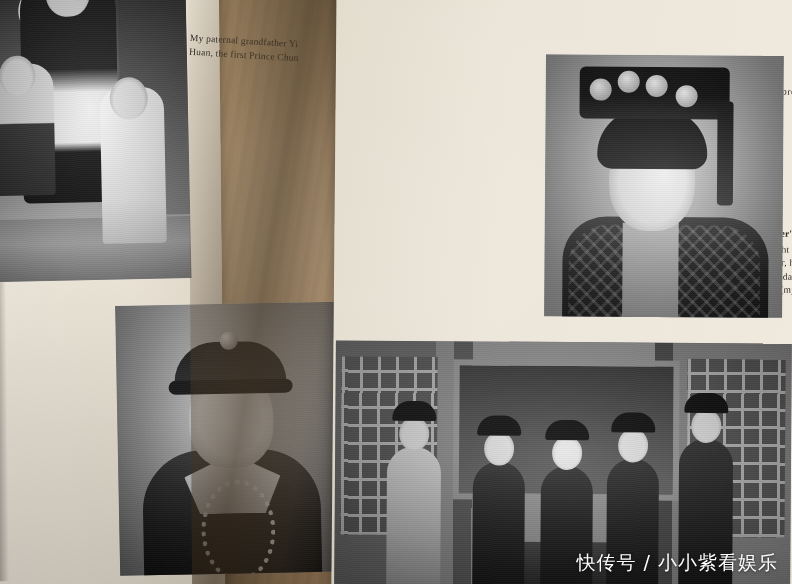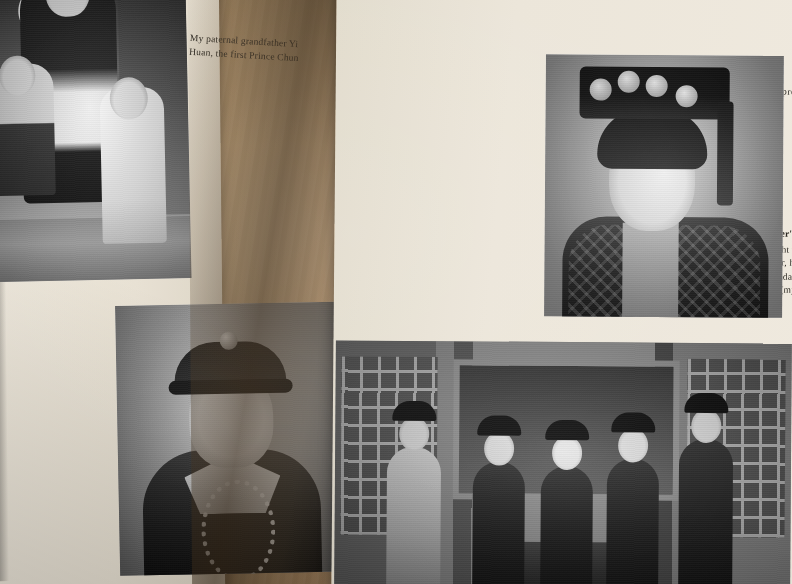--- a/index.html
+++ b/index.html
@@ -483,13 +483,14 @@
       </div>
 
       <div class="grain"></div>
       <div class="vig"></div>
     </div>
 
   </div>
 
   <div id="light"></div>
 
+  <div id="watermark">快传号 / 小小紫看娱乐</div>
 </div>
 
 </body></html>

